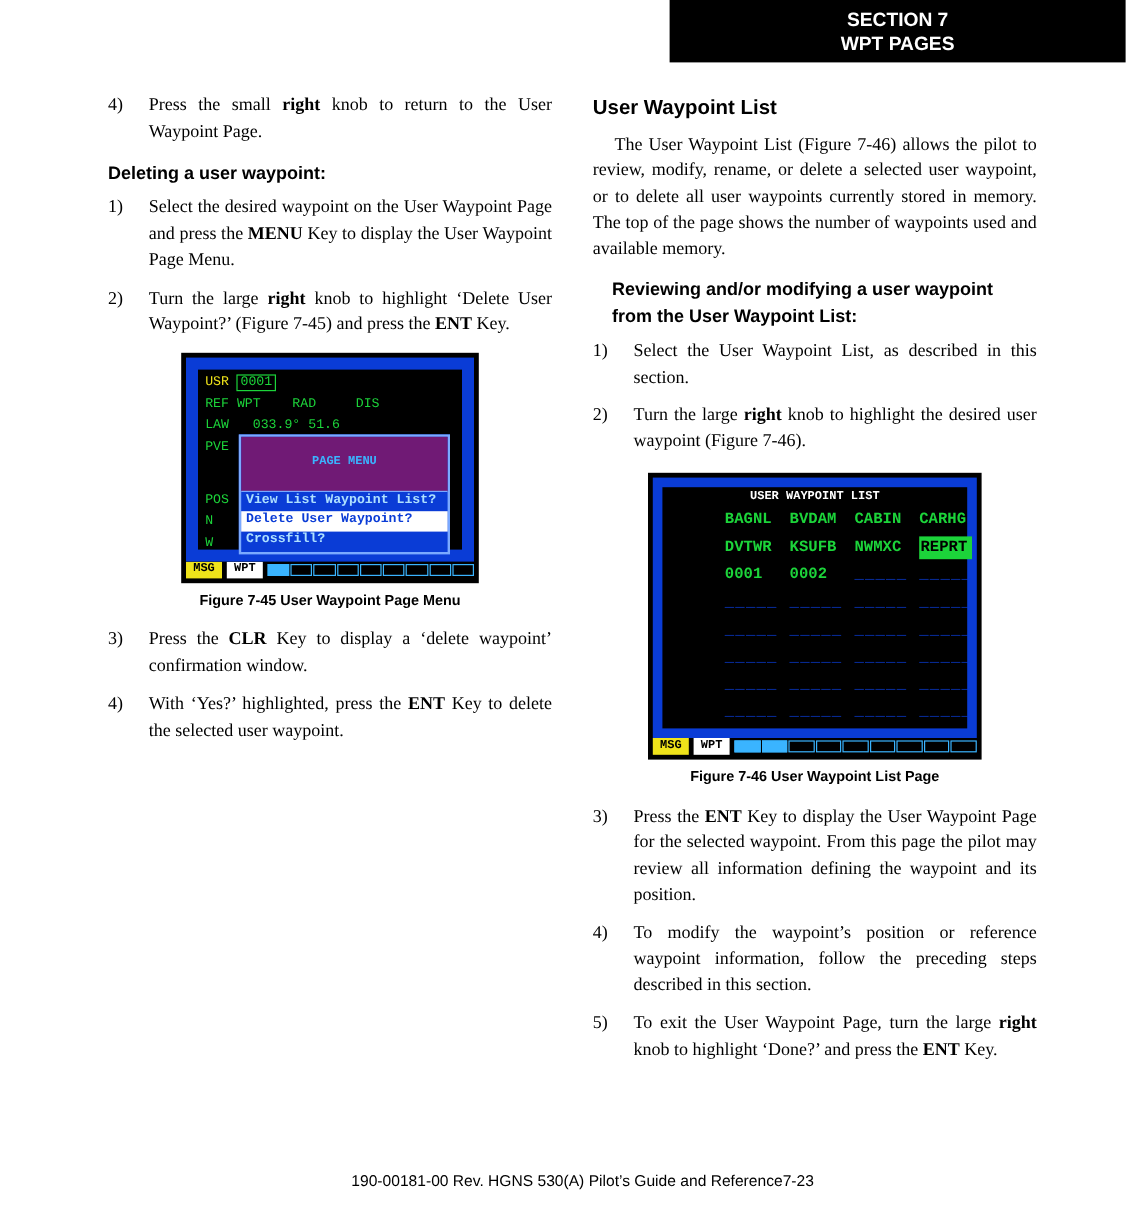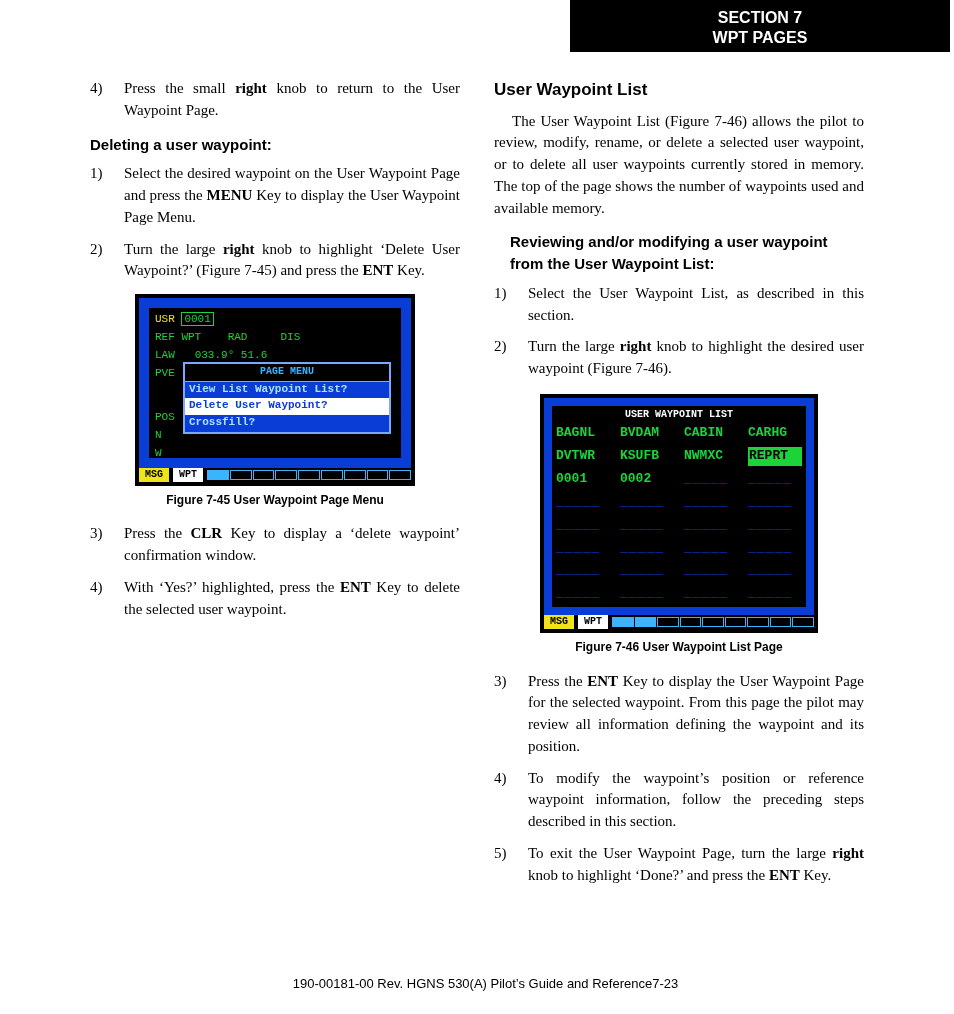--- a/index.html
+++ b/index.html
@@ -13,21 +13,21 @@
   }
   .page {
     width: 954px;
     height: 1014px;
     position: relative;
     box-sizing: border-box;
   }
   .header-banner {
     position: absolute;
     top: 0;
-    right: 4px;
+    right: 16px;
     width: 380px;
     height: 52px;
     background: #000;
     color: #fff;
     font-family: Arial, Helvetica, sans-serif;
     font-weight: bold;
     text-align: center;
     font-size: 16px;
     line-height: 1.25;
     padding-top: 8px;
@@ -93,21 +93,21 @@
     display: flex;
     justify-content: center;
     font-size: 13px;
     font-family: Arial, Helvetica, sans-serif;
     margin-left: 17px;
   }
   .footer .ctr { font-weight: normal; }
 
   
   .fig45 {
-    width: 280px;
+    width: 248px;
     margin: 12px auto 0 auto;
     background: #000;
     padding: 4px;
     box-sizing: border-box;
     font-family: 'Courier New', monospace;
     font-size: 11px;
   }
   .fig45-inner {
     border: 10px solid #0a3cd6;
     background: #000;
@@ -123,25 +123,25 @@
   .menu45 {
     position: absolute;
     top: 54px; left: 34px; right: 10px;
     background: #0a3cd6;
     border: 2px solid #7aa9ff;
     color: #fff;
     font-weight: bold;
     font-size: 11px;
   }
   .menu45-title {
-    background: #000000;
+    background: #701a75;
     color: #3ab4ff;
     text-align: center;
     font-size: 10px;
-    padding: 1px 0;
+    padding: 15px 0;
     border-bottom: 1px solid #7aa9ff;
   }
   .menu45-item {
     padding: 0 4px 1px 4px;
     color: #aee0ff;
   }
   .menu45-item.sel {
     background: #fff;
     color: #0a3cd6;
   }
@@ -199,20 +199,21 @@
     text-align: right;
     font-size: 13px;
   }
   .fig46-grid {
     display: grid;
     grid-template-columns: repeat(4, 1fr);
     gap: 4px 10px;
     font-size: 13px;
     font-weight: bold;
     color: #1cd43a;
+    margin-left: 48px;
   }
   .fig46-cell { }
   .fig46-cell.hl { background:#1cd43a; color:#000; padding:0 1px; }
   .fig46-dash { color:#0a3cd6; letter-spacing:1px; }
 </style>
 </head>
 <body>
 
 <div class="page">
   <div class="header-banner">

